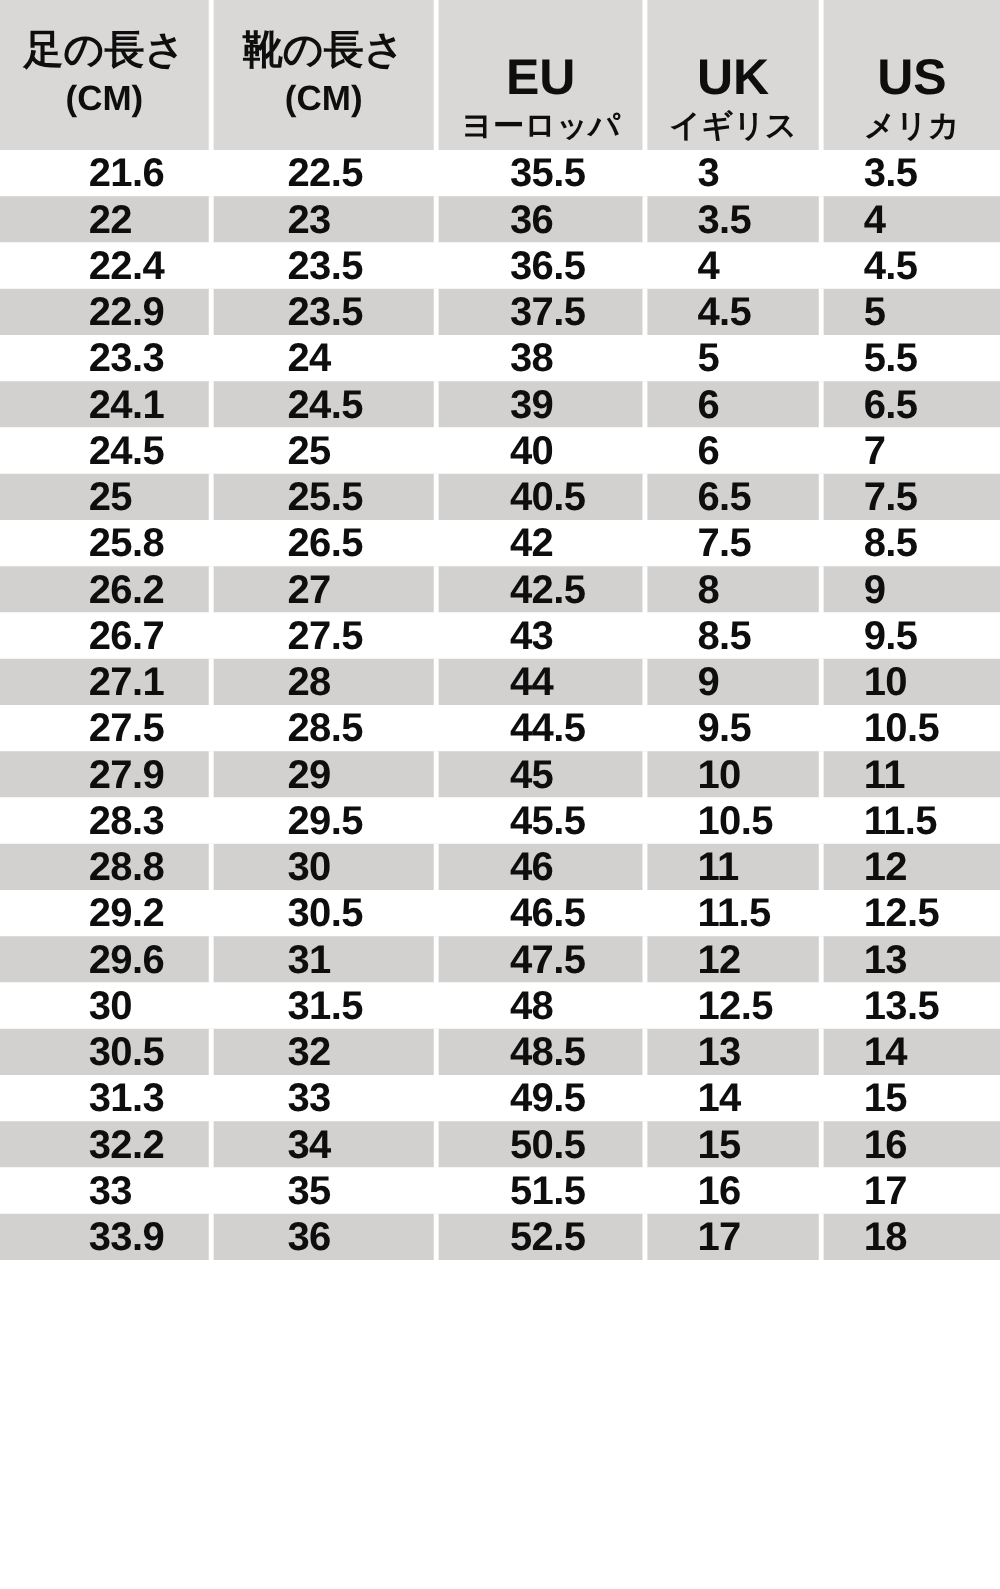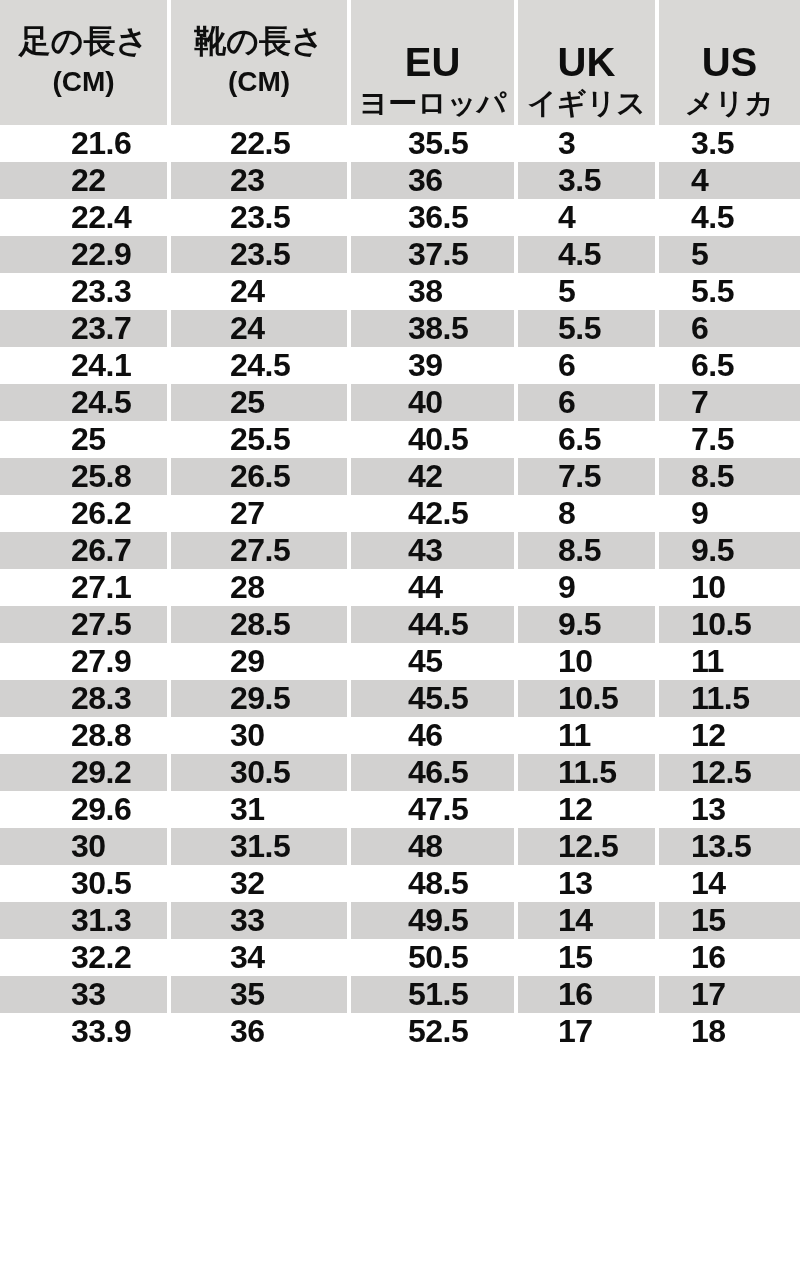--- a/index.html
+++ b/index.html
@@ -41,21 +41,21 @@
     letter-spacing: 0px;
   }
   th.latin .hline1 {
     font-size: 40px;
     line-height: 1.0;
     padding-top: 6px;
     margin-top: 36px;
   }
   .hline2 {
     display: block;
-    font-size: 29px;
+    font-size: 25px;
     line-height: 1.2;
     margin-top: 4px;
   }
   th.cm .hline2 { font-size: 28px; }
 
   
   tbody td {
     background: var(--row-bg, #ffffff);
     font-size: 32px;
     letter-spacing: -0.5px;
@@ -136,27 +136,20 @@
     <td class="c5">5</td>
   </tr>
       <tr>
     <td class="c1">23.3</td>
     <td class="c2">24</td>
     <td class="c3">38</td>
     <td class="c4">5</td>
     <td class="c5">5.5</td>
   </tr>
       <tr>
-    <td class="c1">23.7</td>
-    <td class="c2">24</td>
-    <td class="c3">38.5</td>
-    <td class="c4">5.5</td>
-    <td class="c5">6</td>
-  </tr>
-      <tr>
     <td class="c1">24.1</td>
     <td class="c2">24.5</td>
     <td class="c3">39</td>
     <td class="c4">6</td>
     <td class="c5">6.5</td>
   </tr>
       <tr>
     <td class="c1">24.5</td>
     <td class="c2">25</td>
     <td class="c3">40</td>

